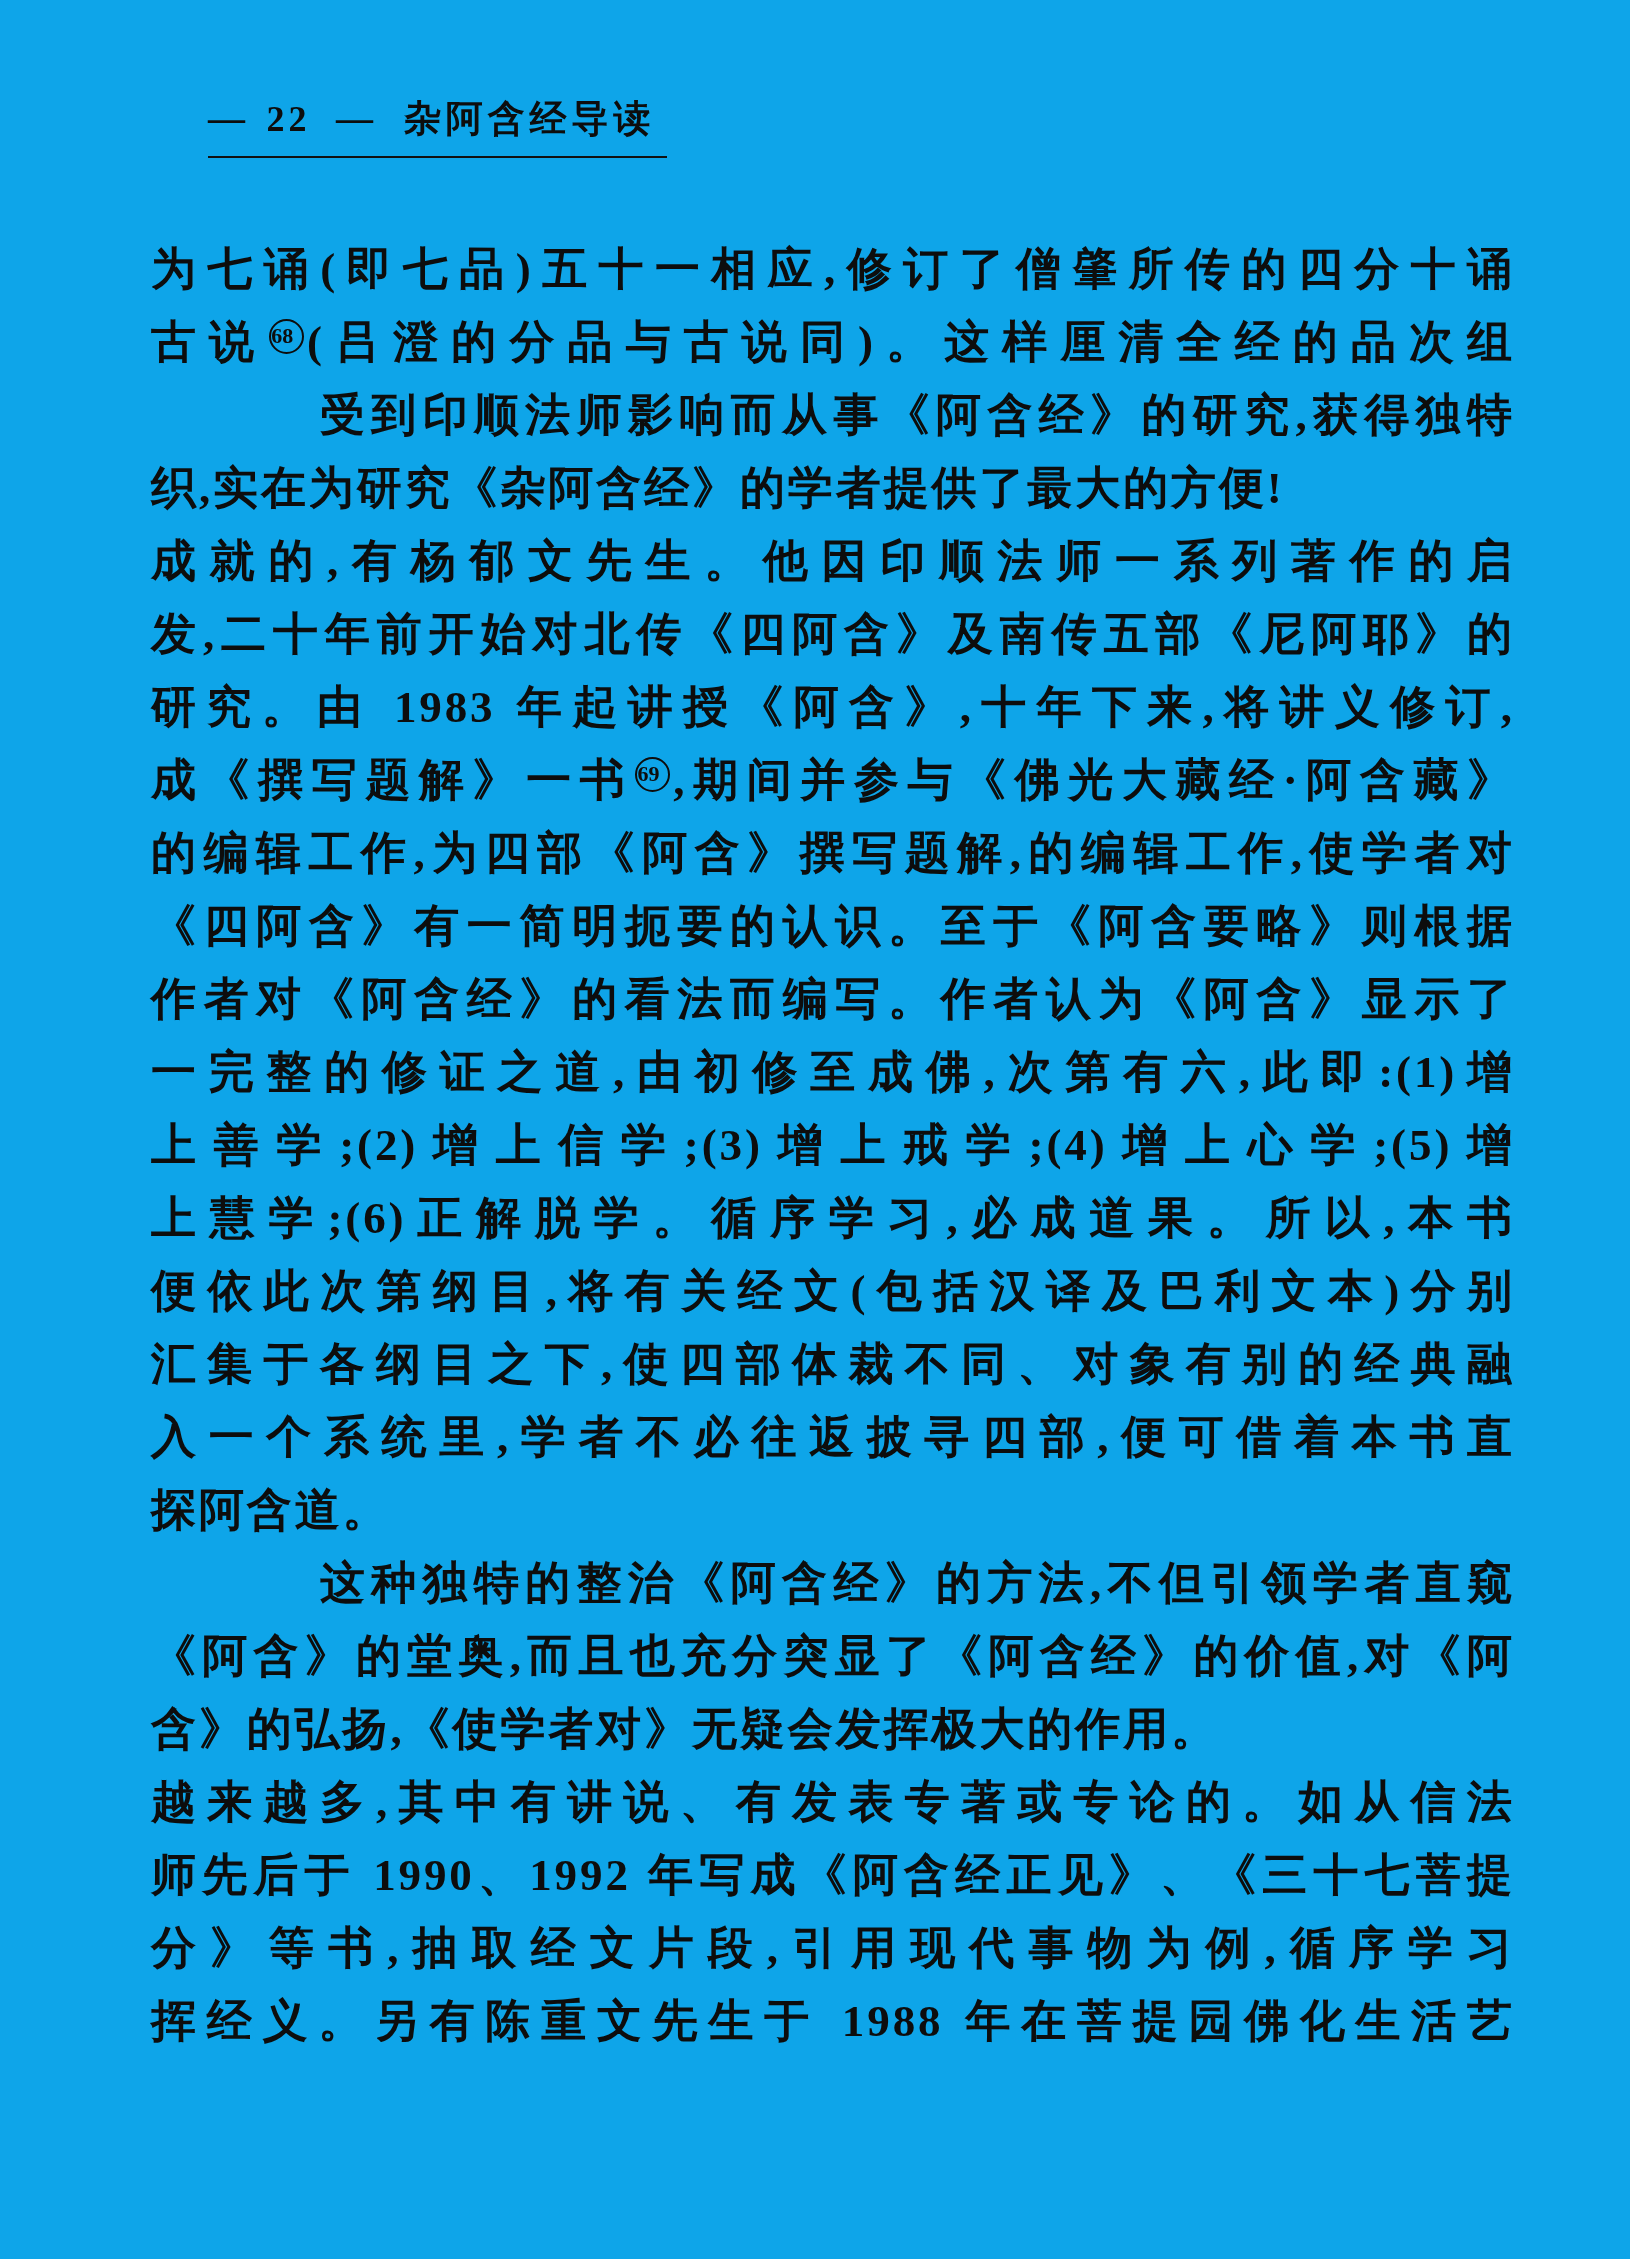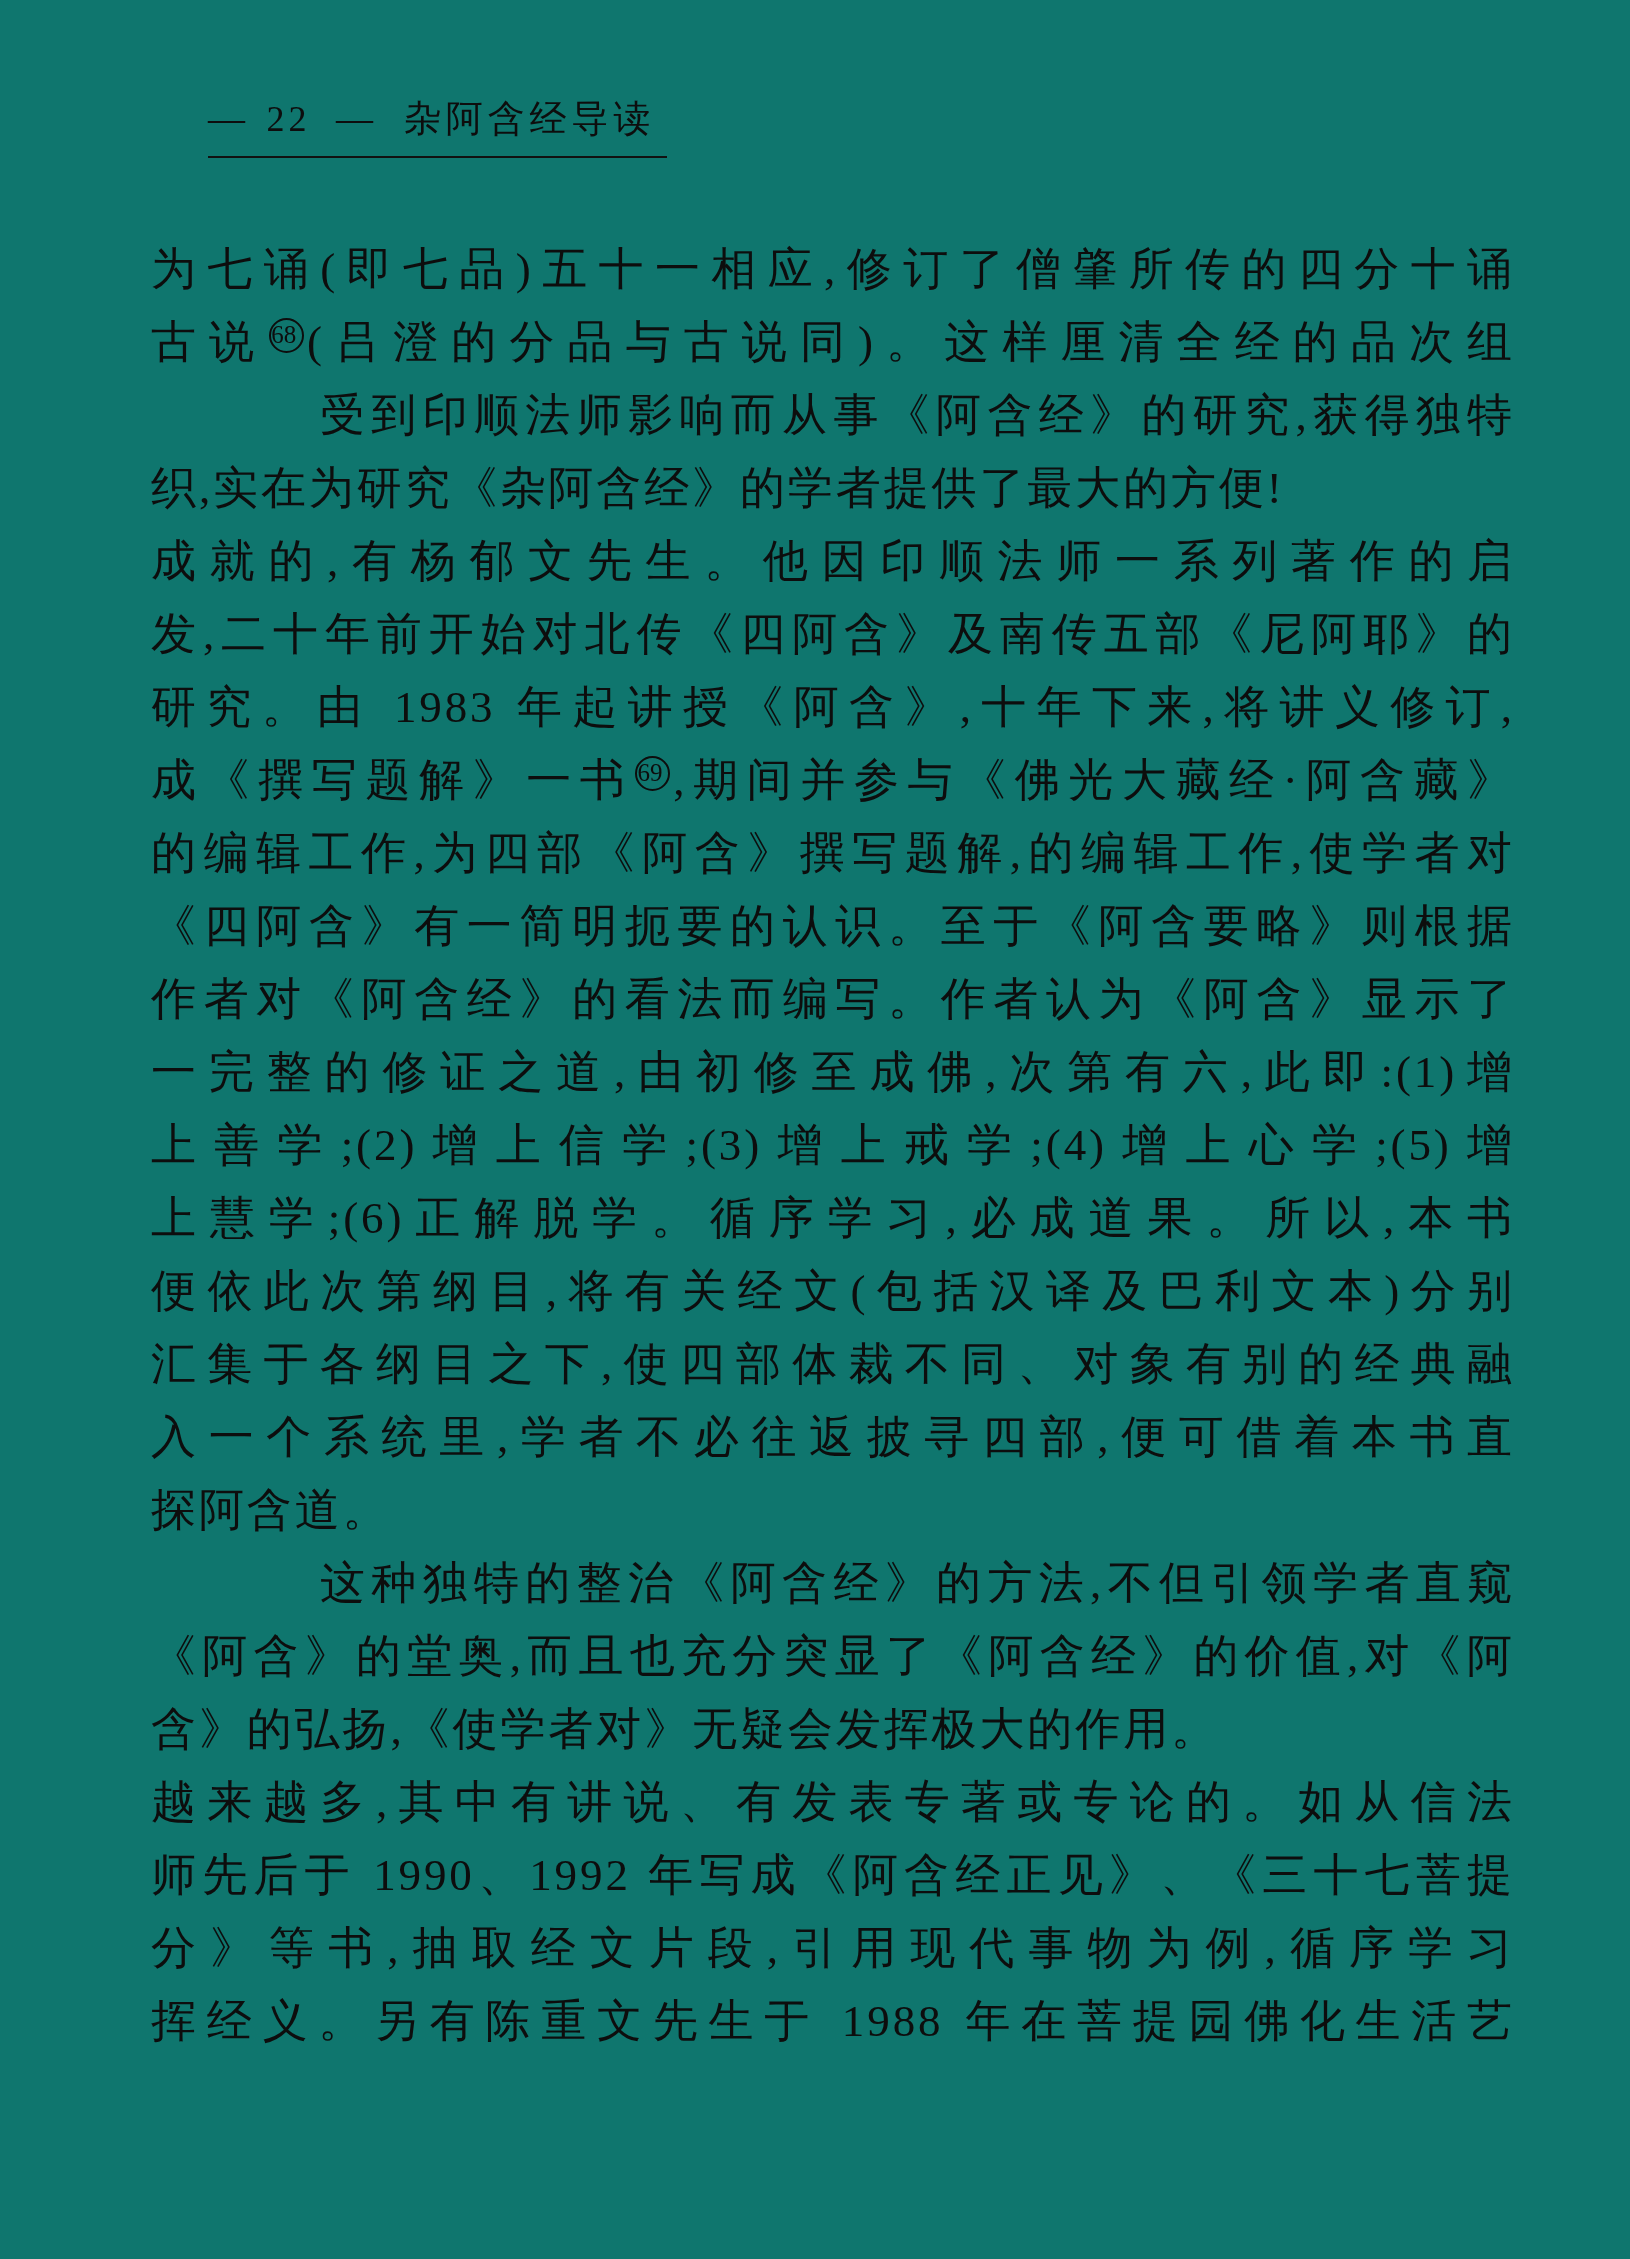--- a/index.html
+++ b/index.html
@@ -4,24 +4,25 @@
 <style>
   html, body {
     margin: 0;
     padding: 0;
     background: #e8e8e8;
   }
   .page {
     position: relative;
     width: 1631px;
     height: 2259px;
-    background: #0f766e;
+    background: #0ea5e9;
     color: #0d0d0d;
     font-family: "Liberation Serif", "DejaVu Serif", serif;
     overflow: hidden;
+    font-weight: bold;
   }
   .header {
     position: absolute;
     left: 208px;
     top: 98px;
     display: inline-block;
     border-bottom: 2.9px solid #111;
     padding-bottom: 15.7px;
     padding-right: 11.8px;
     white-space: nowrap;
@@ -62,21 +63,21 @@
   .line.indent {
     padding-left: 169px;
   }
   .fnref {
     display: inline-block;
     box-sizing: border-box;
     width: 35px;
     height: 35px;
     border: 2.9px solid #0d0d0d;
     border-radius: 50%;
-    font-size: 25px;
+    font-size: 22px;
     line-height: 29px;
     letter-spacing: 0px;
     text-align: center;
     position: relative;
     top: -13.7px;
     margin: 0 2.9px 0 2px;
     font-family: "Liberation Serif", "DejaVu Serif", serif;
   }
 </style>
 </head>

